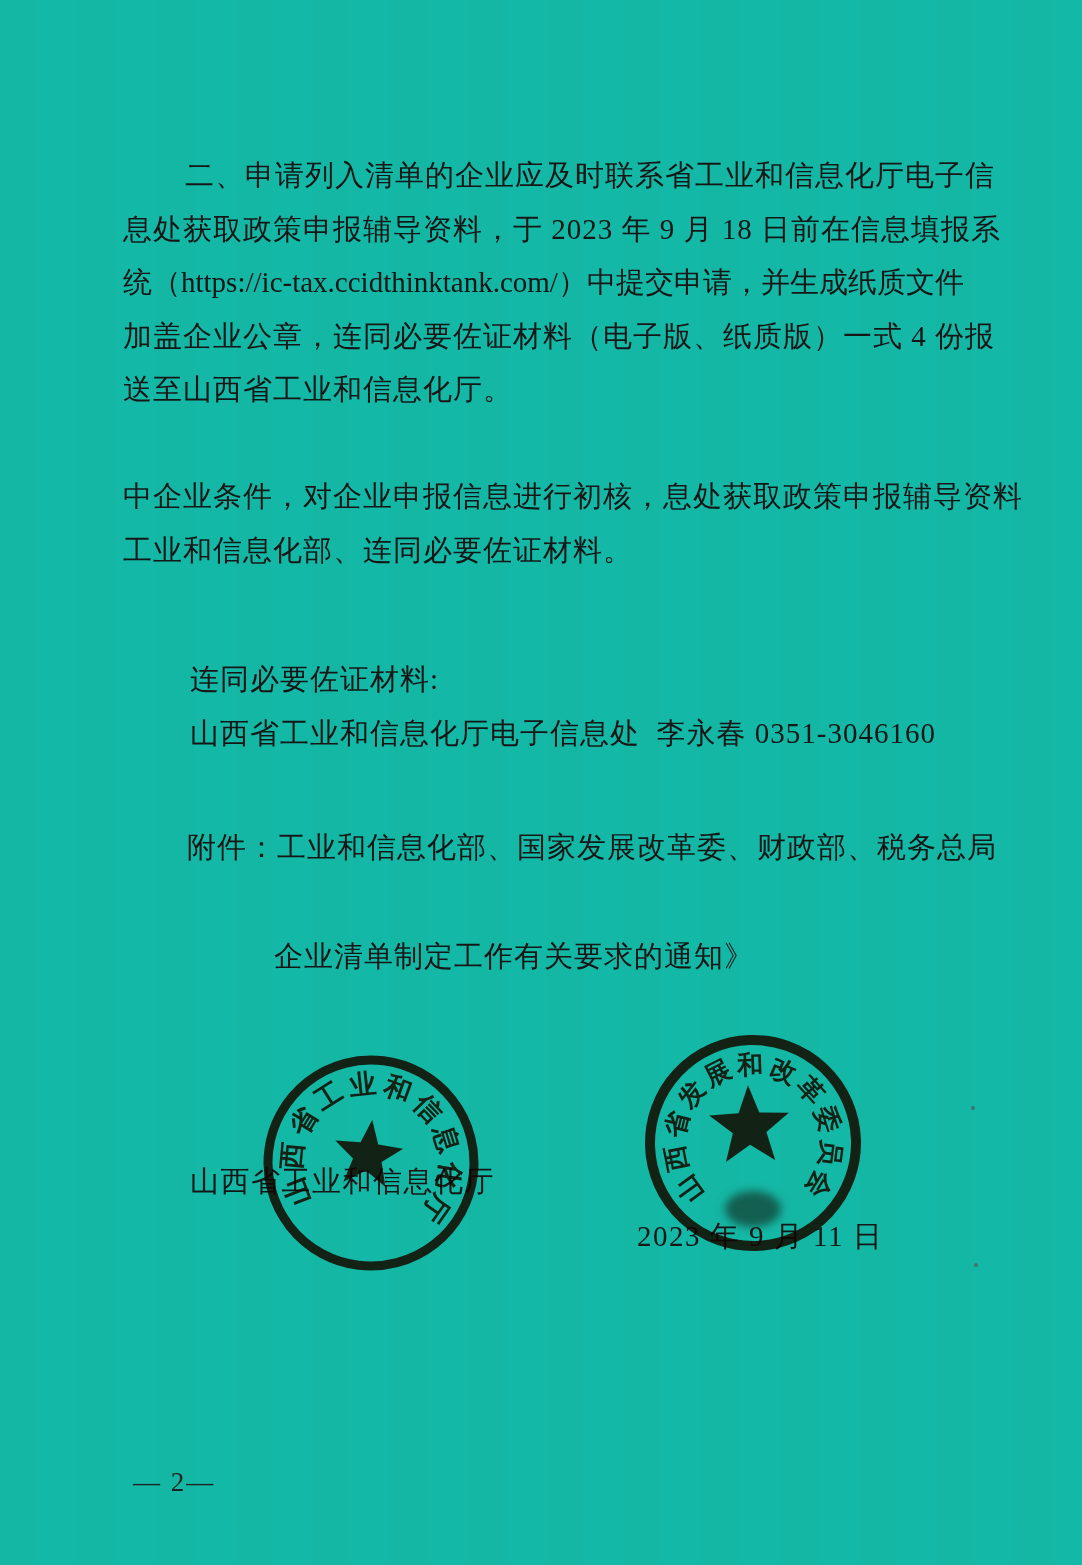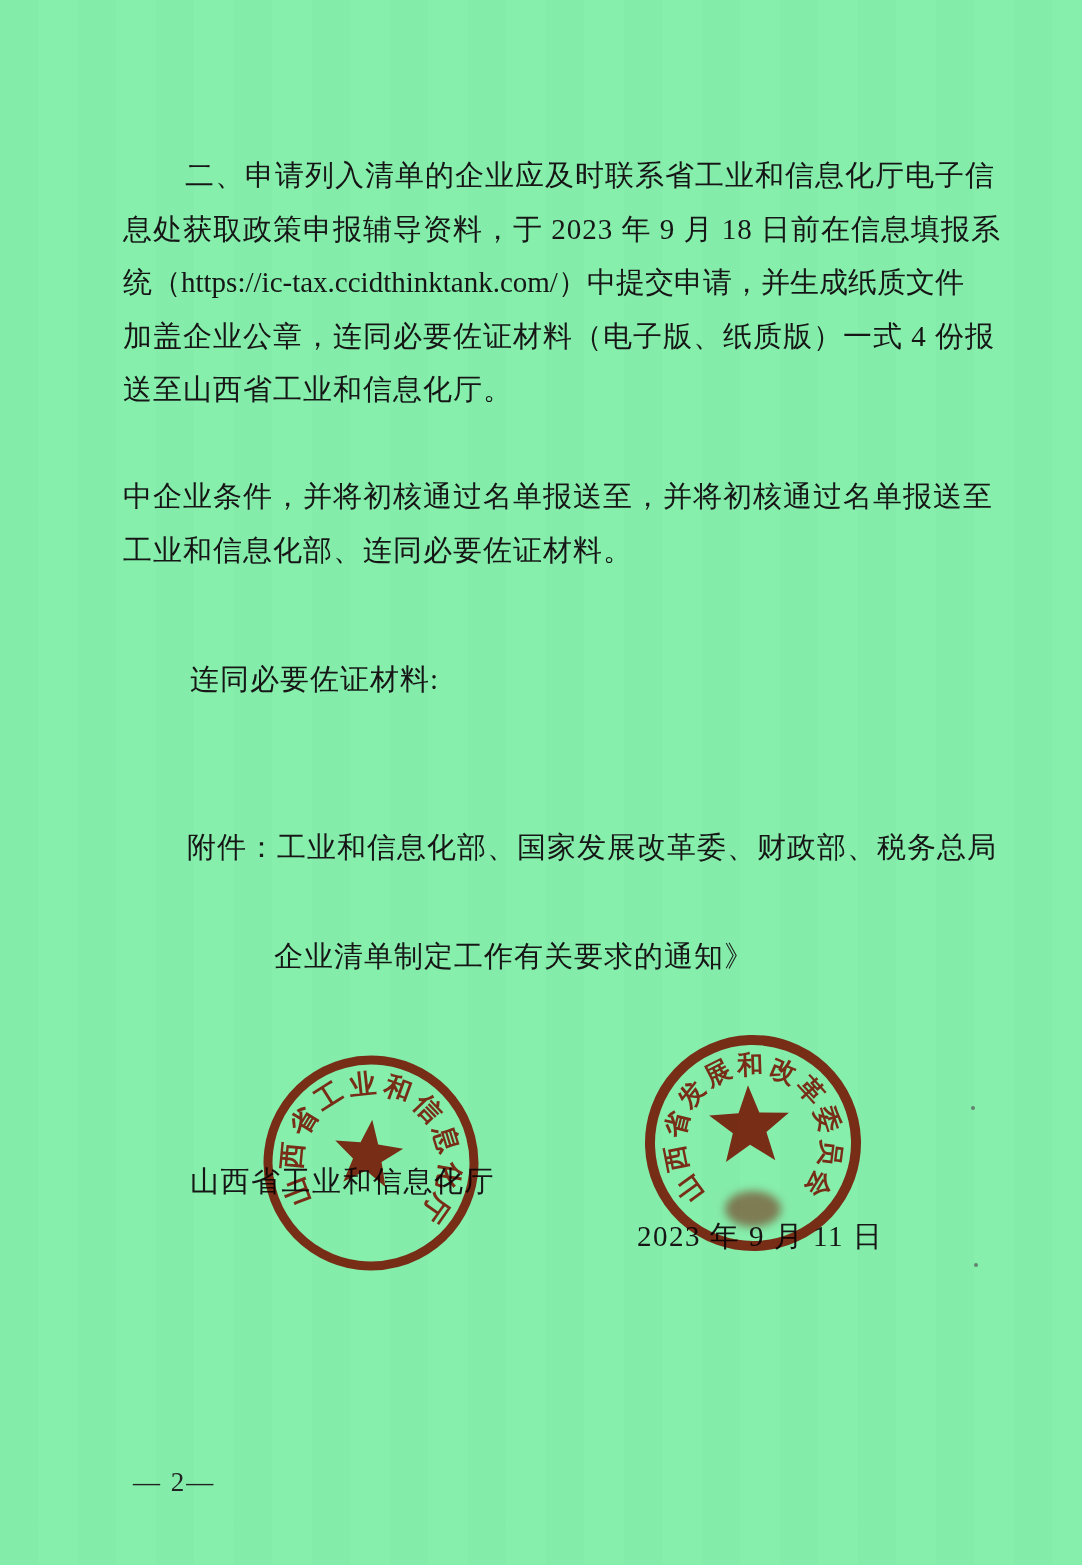--- a/index.html
+++ b/index.html
@@ -1,20 +1,20 @@
 <!DOCTYPE html>
 <html lang="zh"><head>
 <meta charset="utf-8">
 <style>
   html,body{margin:0;padding:0;}
   body{
     width:1082px;height:1565px;background:#ffffff;position:relative;overflow:hidden;
     font-family:"Liberation Serif","DejaVu Serif",serif;
   }
-  .page{position:absolute;inset:0;background:#86efac;text-align:center;}
+  .page{position:absolute;inset:0;background:#14b8a6;text-align:center;}
   
   .page::before{
     content:"";position:absolute;inset:0;pointer-events:none;
     background:repeating-linear-gradient(90deg,rgba(0,0,0,0.012) 0 38px,rgba(0,0,0,0) 38px 78px);
   }
   .ln{
     position:absolute;white-space:pre;color:#161616;
     font-size:29px;line-height:1.18;letter-spacing:1px;
   }
   .sig{font-size:29px;letter-spacing:1.5px;}
@@ -36,24 +36,25 @@
 </head>
 <body>
 
 <div class="page">
 
   <div class="ln" style="left:185px;top:158px;">二、申请列入清单的企业应及时联系省工业和信息化厅电子信</div>
   <div class="ln" style="left:123px;top:212px;">息处获取政策申报辅导资料，于 2023 年 9 月 18 日前在信息填报系</div>
   <div class="ln" style="left:123px;top:265px;letter-spacing:0;">统（https://ic-tax.ccidthinktank.com/）中提交申请，并生成纸质文件</div>
   <div class="ln" style="left:123px;top:319px;">加盖企业公章，连同必要佐证材料（电子版、纸质版）一式 4 份报</div>
   <div class="ln" style="left:123px;top:372px;">送至山西省工业和信息化厅。</div>
-  <div class="ln" style="left:123px;top:479px;">中企业条件，并将初核通过名单报送至，并将初核通过名单报送至</div>
+  <div class="ln" style="left:123px;top:479px;">中企业条件，对企业申报信息进行初核，息处获取政策申报辅导资料</div>
   <div class="ln" style="left:123px;top:533px;">工业和信息化部、连同必要佐证材料。</div>
 
   <div class="ln" style="left:190px;top:662px;">连同必要佐证材料:</div>
+  <div class="ln" style="left:190px;top:716px;">山西省工业和信息化厅电子信息处  李永春 0351-3046160</div>
 
   <div class="ln" style="left:187px;top:830px;">附件：工业和信息化部、国家发展改革委、财政部、税务总局</div>
   <div class="ln" style="left:274px;top:939px;">企业清单制定工作有关要求的通知》</div>
 
   <div class="ln sig" style="left:190px;top:1164px;">山西省工业和信息化厅</div>
   <div class="ln sig" style="left:637px;top:1219px;">2023 年 9 月 11 日</div>
 
   <svg id="stamp-left" class="stamp" viewBox="0 0 260 260">
       <circle cx="130" cy="130" r="103" fill="none" stroke="#e21e0e" stroke-width="9"></circle>
       <path d="M126.0,87.0L134.9,110.8L160.2,111.9L140.4,127.7L147.2,152.1L126.0,138.1L104.8,152.1L111.6,127.7L91.8,111.9L117.1,110.8Z" fill="#e21e0e"></path>

